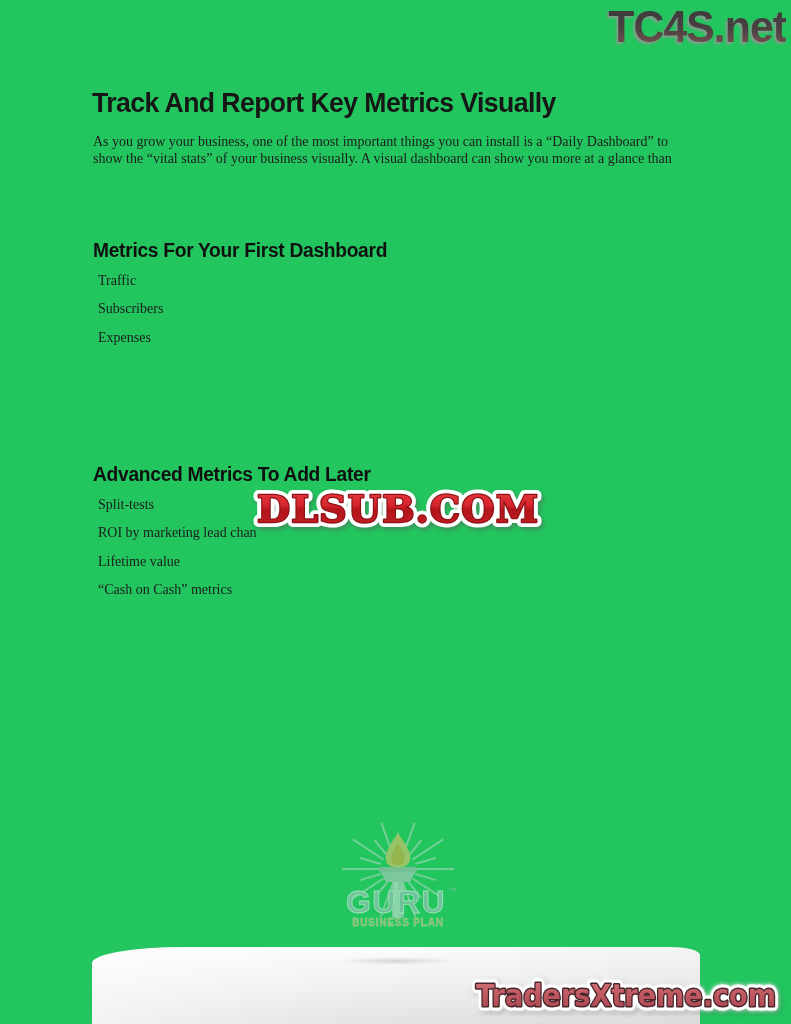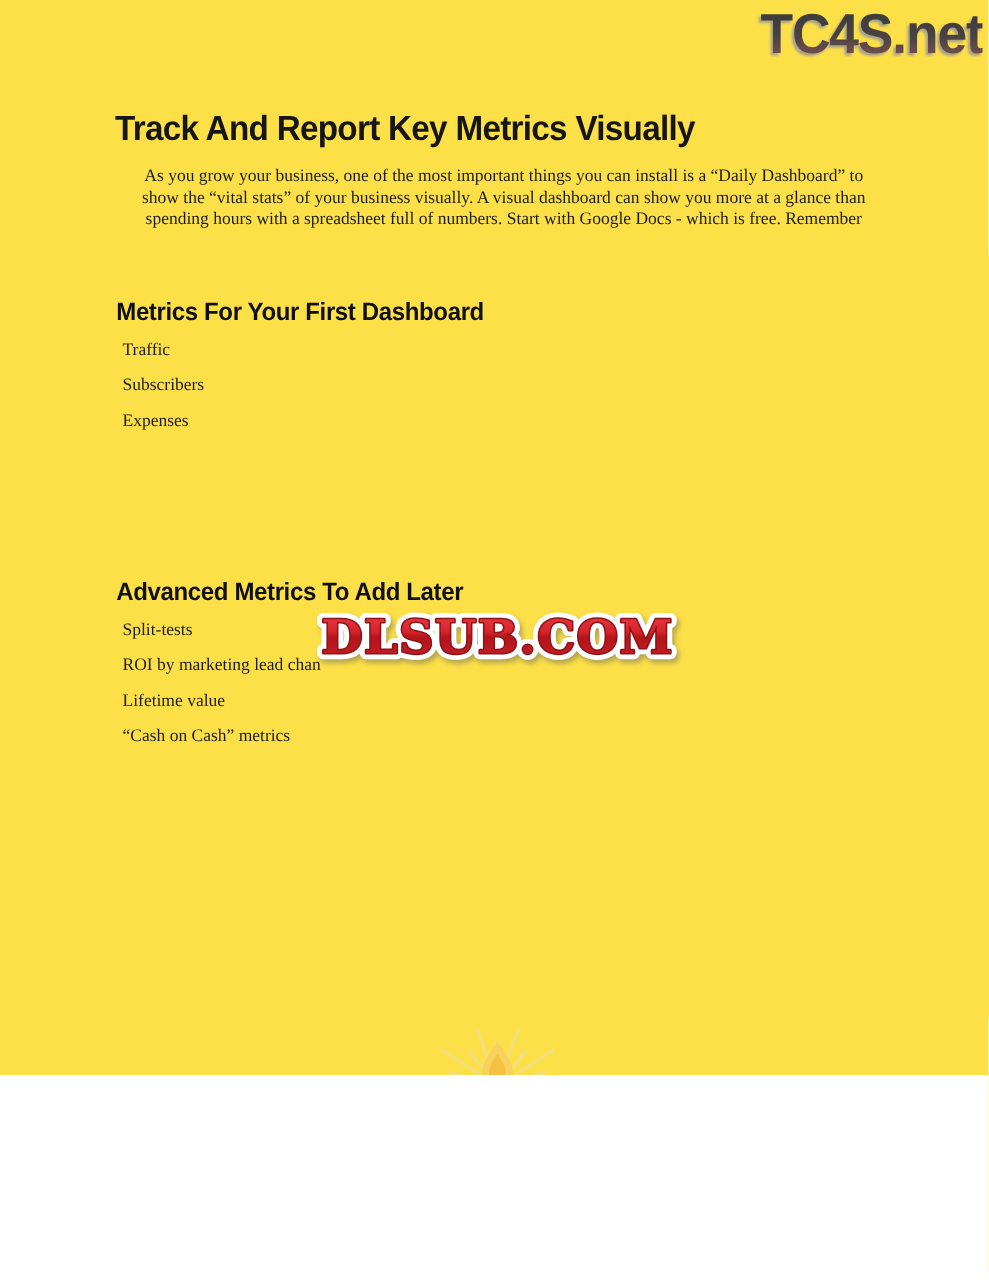--- a/index.html
+++ b/index.html
@@ -1,35 +1,35 @@
 <!DOCTYPE html>
 <html><head>
 <meta charset="utf-8">
 <style>
   html,body{margin:0;padding:0;background:#ffffff;}
-  .page{position:relative;width:791px;height:860px;background:#fde047;overflow:hidden;
+  .page{position:relative;width:791px;height:1024px;background:#22c55e;overflow:hidden;
         font-family:"Liberation Serif", serif;color:#1c1c1c;}
 
   
   .wm-tc4s{position:absolute;top:1px;right:5px;
     font-family:"Liberation Sans", sans-serif;font-weight:700;font-size:45px;letter-spacing:-1px;
     background:linear-gradient(180deg,#3a3a3a 12%,#4c4242 55%,#7c5151 88%);
     -webkit-background-clip:text;background-clip:text;color:transparent;
     filter:drop-shadow(-2px 2px 1px rgba(150,150,150,0.85));
     transform:scaleX(0.95);transform-origin:100% 0;}
 
   
   .doc-title{position:absolute;left:92px;top:87px;margin:0;
     font-family:"Liberation Sans", sans-serif;font-weight:700;font-size:28px;
     letter-spacing:-0.6px;color:#161616;white-space:nowrap;
     transform:scaleX(0.95);transform-origin:0 0;}
 
   .intro{position:absolute;left:93px;top:134px;width:620px;
     font-size:14px;line-height:16.9px;color:#1d1d1d;}
-  .intro div{white-space:nowrap;text-align:center;}
+  .intro div{white-space:nowrap;}
 
   .section{position:absolute;left:93px;}
   .sec-1{top:238px;}
   .sec-2{top:462px;}
   .section h2{margin:0;font-family:"Liberation Sans", sans-serif;font-weight:700;
     font-size:20px;line-height:24px;letter-spacing:-0.3px;color:#101010;white-space:nowrap;
     transform:scaleX(0.96);transform-origin:0 0;}
   .section ul{list-style:none;margin:12px 0 0 5px;padding:0;}
   .section li{font-size:14px;line-height:14px;margin-bottom:14.4px;color:#1d1d1d;white-space:nowrap;}
 
@@ -59,21 +59,20 @@
 
 <div class="page">
 
   <div class="wm-tc4s">TC4S.net</div>
 
   <h1 class="doc-title">Track And Report Key Metrics Visually</h1>
 
   <div class="intro">
     <div>As you grow your business, one of the most important things you can install is a “Daily Dashboard” to</div>
     <div>show the “vital stats” of your business visually. A visual dashboard can show you more at a glance than</div>
-    <div>spending hours with a spreadsheet full of numbers. Start with Google Docs - which is free. Remember</div>
   </div>
 
   <div class="section sec-1">
     <h2>Metrics For Your First Dashboard</h2>
     <ul>
       <li>Traffic</li>
       <li>Subscribers</li>
       <li>Expenses</li>
     </ul>
   </div>

